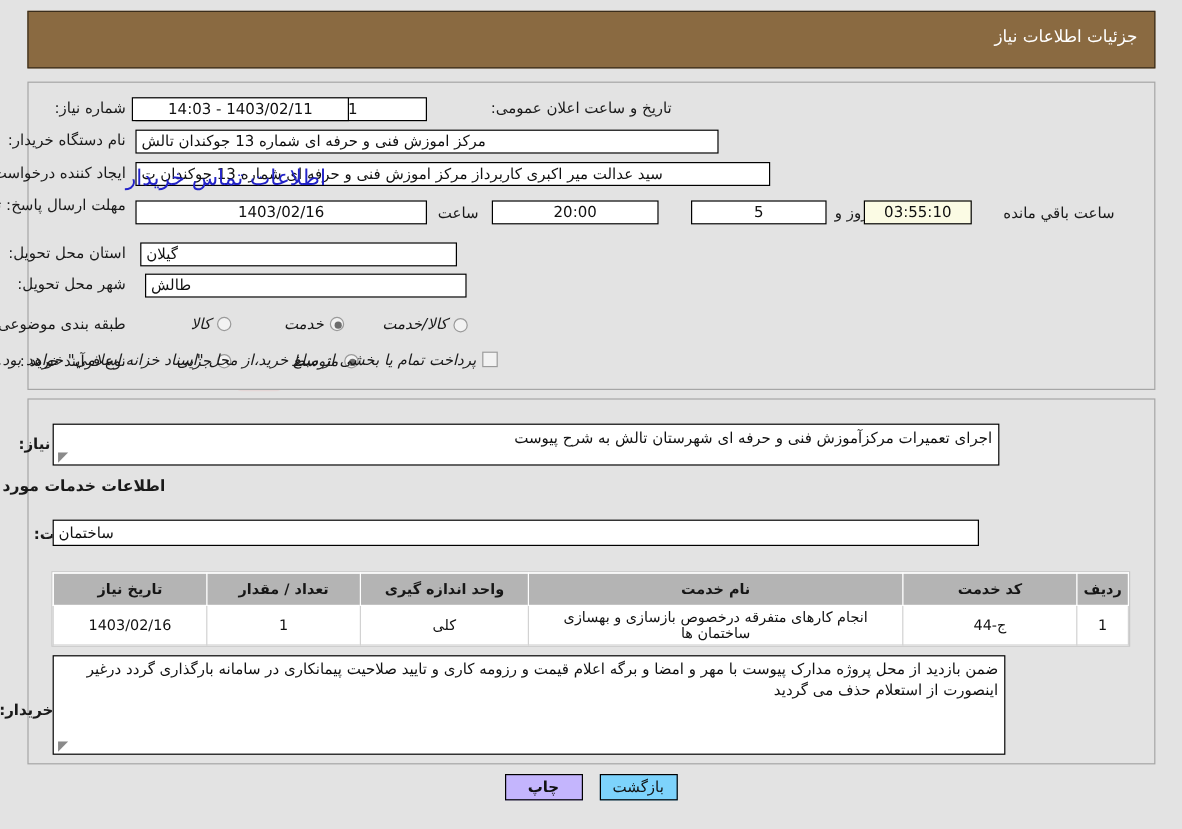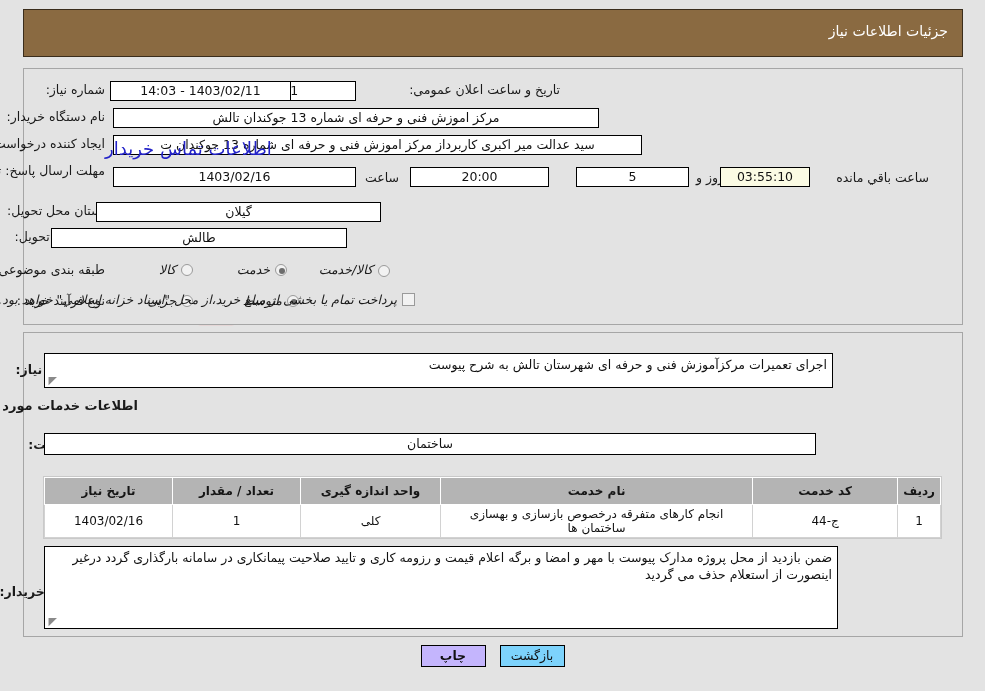--- a/index.html
+++ b/index.html
@@ -83,21 +83,21 @@
     border: 1px solid #000000;
     height: 20px;
     line-height: 18px;
     padding: 0 4px;
     font-size: 12.5px;
     color: #111;
     overflow: hidden;
     white-space: nowrap;
   }
   .fld.center { text-align: center; }
-  .fld.right  { text-align: center; }
+  .fld.right  { text-align: left; }
   .fld.yellow { background: #fbfbe4; }
   .link {
     color: #2323c8;
     font-size: 18px;
     white-space: nowrap;
     cursor: pointer;
   }
 
   
   .radio {
@@ -250,26 +250,26 @@
   <div class="lbl" style="position:absolute; right:586px; top:170px; z-index:3;">ساعت</div>
   <div class="fld center" style="position:absolute; right:436px; top:167px; width:139px; z-index:3;">20:00</div>
   <div class="fld center" style="position:absolute; right:296px; top:167px; width:113px; z-index:3;">5</div>
   <div class="lbl" style="position:absolute; right:261px; top:170px; z-index:3;">روز و</div>
   <div class="fld center yellow" style="position:absolute; right:175px; top:167px; width:90px; z-index:3;">03:55:10</div>
   <div class="lbl" style="position:absolute; right:56px; top:170px; z-index:3;">ساعت باقي مانده</div>
 
   <div class="row" style="right:880px; top:203px; z-index:3;">
     <span class="lbl">استان محل تحویل:</span>
   </div>
-  <div class="fld right" style="position:absolute; right:604px; top:202px; width:285px; z-index:3;">گیلان</div>
+  <div class="fld right" style="position:absolute; right:604px; top:202px; width:264px; z-index:3;">گیلان</div>
 
   <div class="row" style="right:880px; top:229px; z-index:3;">
     <span class="lbl">شهر محل تحویل:</span>
   </div>
-  <div class="fld right" style="position:absolute; right:638px; top:228px; width:296px; z-index:3;">طالش</div>
+  <div class="fld right" style="position:absolute; right:596px; top:228px; width:268px; z-index:3;">طالش</div>
 
   <div class="row" style="right:880px; top:262px; z-index:3;">
     <span class="lbl">طبقه بندی موضوعی:</span>
   </div>
   <div style="position:absolute; right:792px; top:262px; z-index:3;" class="opt">
     <span class="radio"></span>
     <span class="lbl">کالا</span>
   </div>
   <div style="position:absolute; right:698px; top:262px; z-index:3;" class="opt">
     <span class="radio on"></span>

